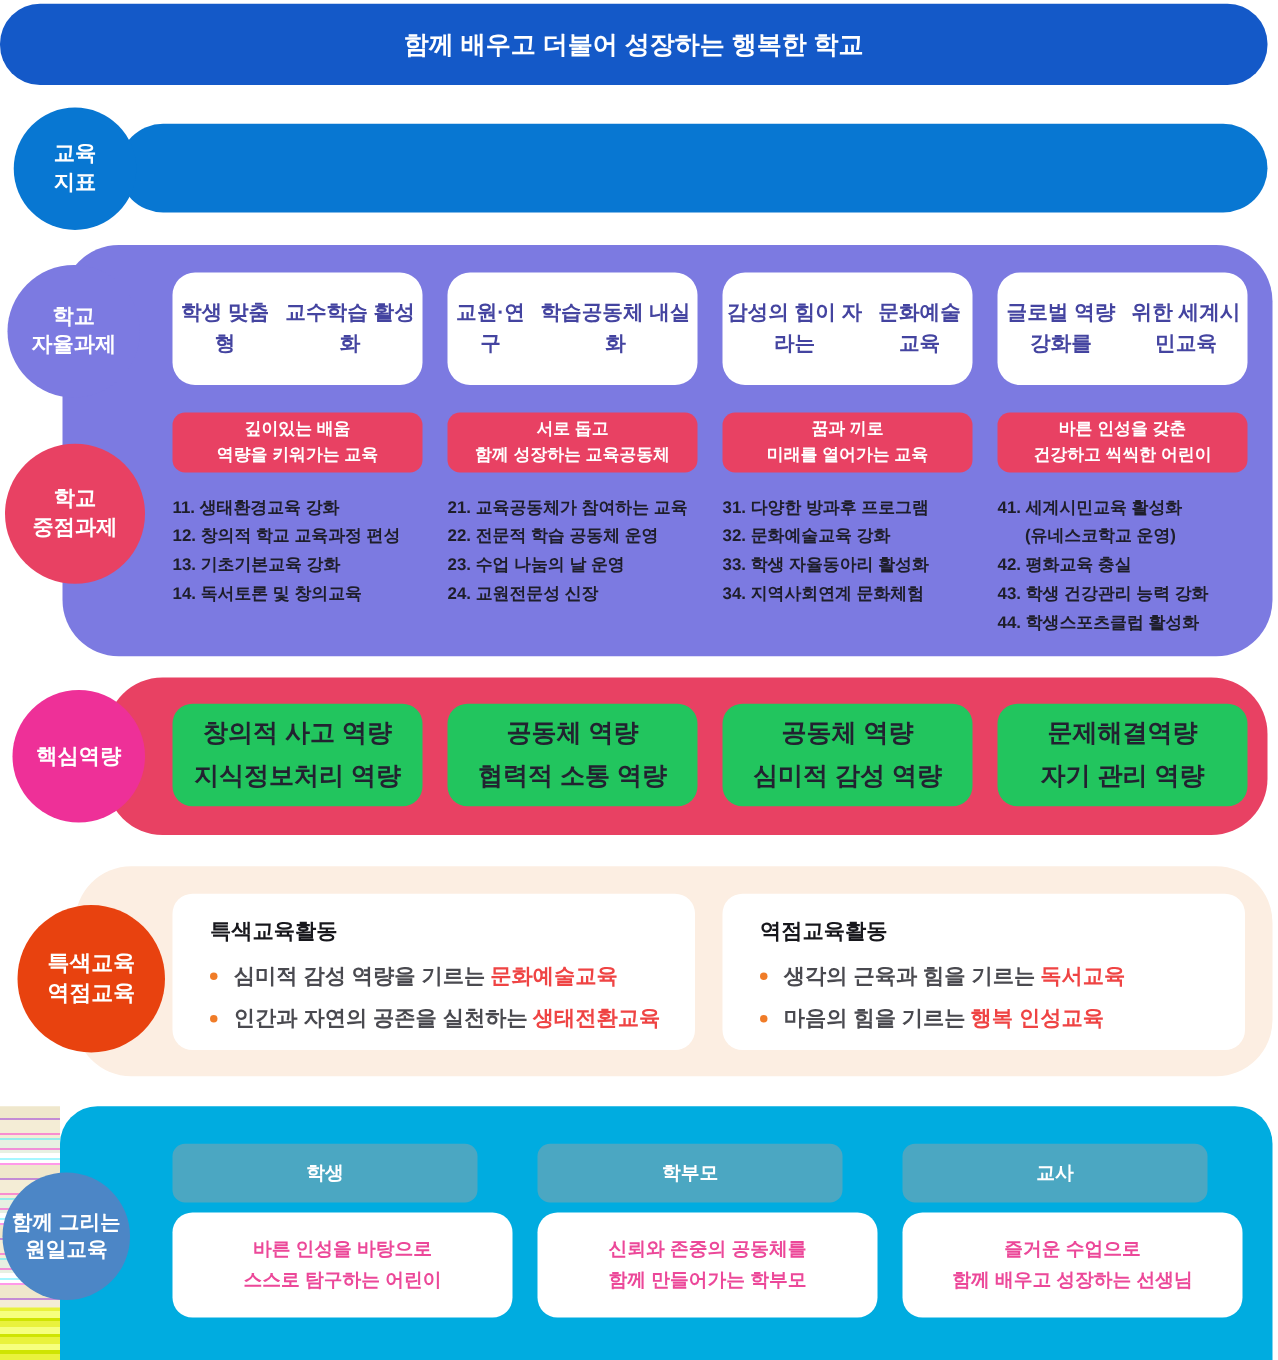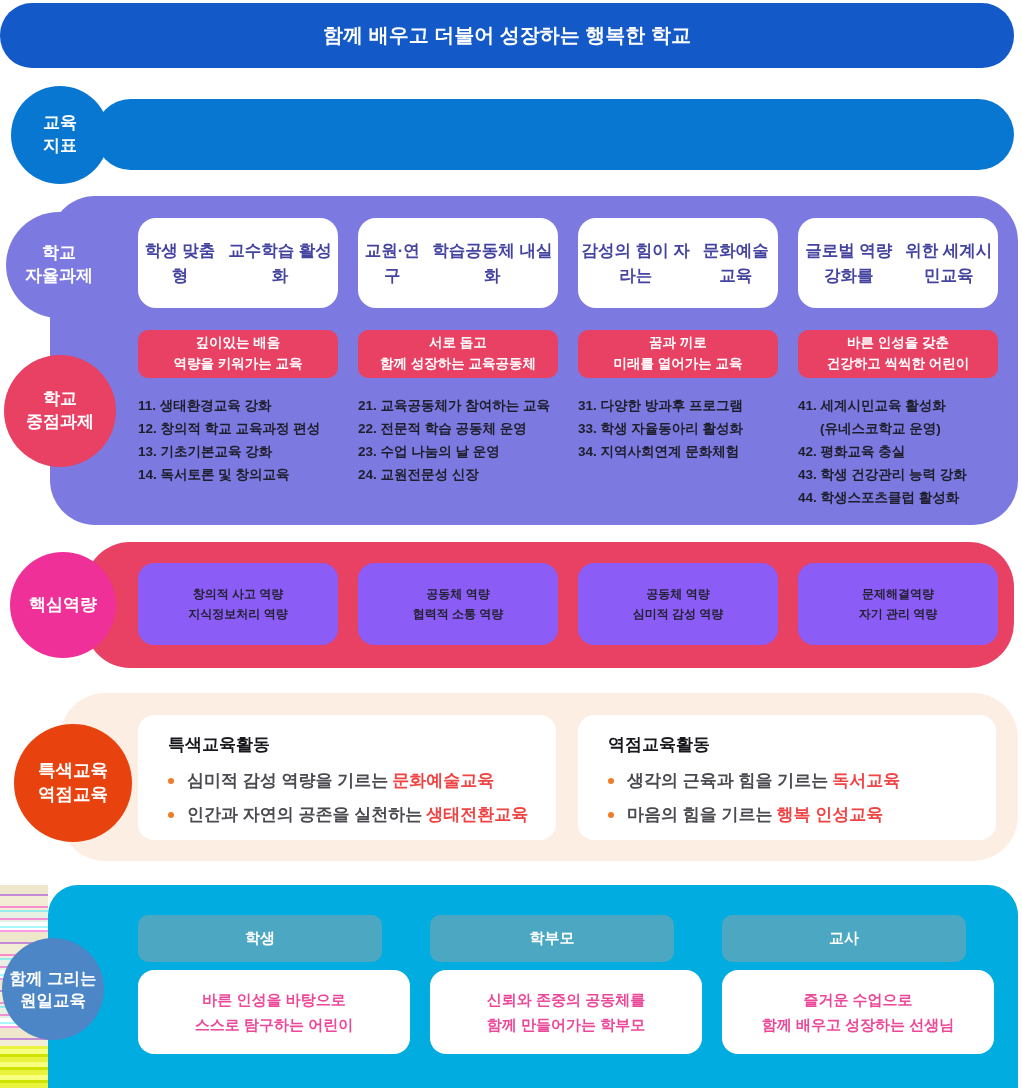--- a/index.html
+++ b/index.html
@@ -40,23 +40,23 @@
                  line-height:1.55; z-index:2; text-align:center; }
   .task-list   { position:absolute; top:394px; width:214px; color:#1E1E2A; font-weight:700;
                  font-size:13.5px; line-height:23px; z-index:2; }
   .task-item   { white-space:nowrap; }
   .task-item.indent { padding-left:22px; }
 
   
   .pink-bar    { position:absolute; left:85px; top:542px; width:929px; height:126px;
                  background:#E84163; border-radius:45px; }
   .core-circle { left:10px; top:552px; width:106px; height:106px; background:#EE3098; font-size:17px; }
-  .core-card   { position:absolute; top:563px; width:200px; height:82px; background:#8b5cf6;
+  .core-card   { position:absolute; top:563px; width:200px; height:82px; background:#22c55e;
                  border-radius:16px; display:flex; flex-direction:column; align-items:center;
-                 justify-content:center; color:#222230; font-weight:600; font-size:12px;
+                 justify-content:center; color:#222230; font-weight:600; font-size:20px;
                  line-height:1.7; z-index:2; text-align:center; }
 
   
   .peach-panel    { position:absolute; left:60px; top:693px; width:958px; height:168px;
                     background:#FCEEE2; border-radius:45px; }
   .special-circle { left:14px; top:724px; width:118px; height:118px; background:#E8420F;
                     font-size:17.5px; }
   .special-card   { position:absolute; top:715px; width:418px; height:125px; background:#fff;
                     border-radius:16px; padding:18px 0 0 30px; z-index:2; }
   .sx0 { left:138px; } .sx1 { left:578px; }
@@ -146,20 +146,21 @@
   <div class="task-card cx2">
     <span>감성의 힘이 자라는</span>
     <span>문화예술 교육</span>
   </div>
   <div class="task-banner cx2">
     <span>꿈과 끼로</span>
     <span>미래를 열어가는 교육</span>
   </div>
   <div class="task-list cx2">
     <div class="task-item">31. 다양한 방과후 프로그램</div>
+    <div class="task-item">32. 문화예술교육 강화</div>
     <div class="task-item">33. 학생 자율동아리 활성화</div>
     <div class="task-item">34. 지역사회연계 문화체험</div>
   </div>
 
   <div class="task-card cx3">
     <span>글로벌 역량 강화를</span>
     <span>위한 세계시민교육</span>
   </div>
   <div class="task-banner cx3">
     <span>바른 인성을 갖춘</span>

